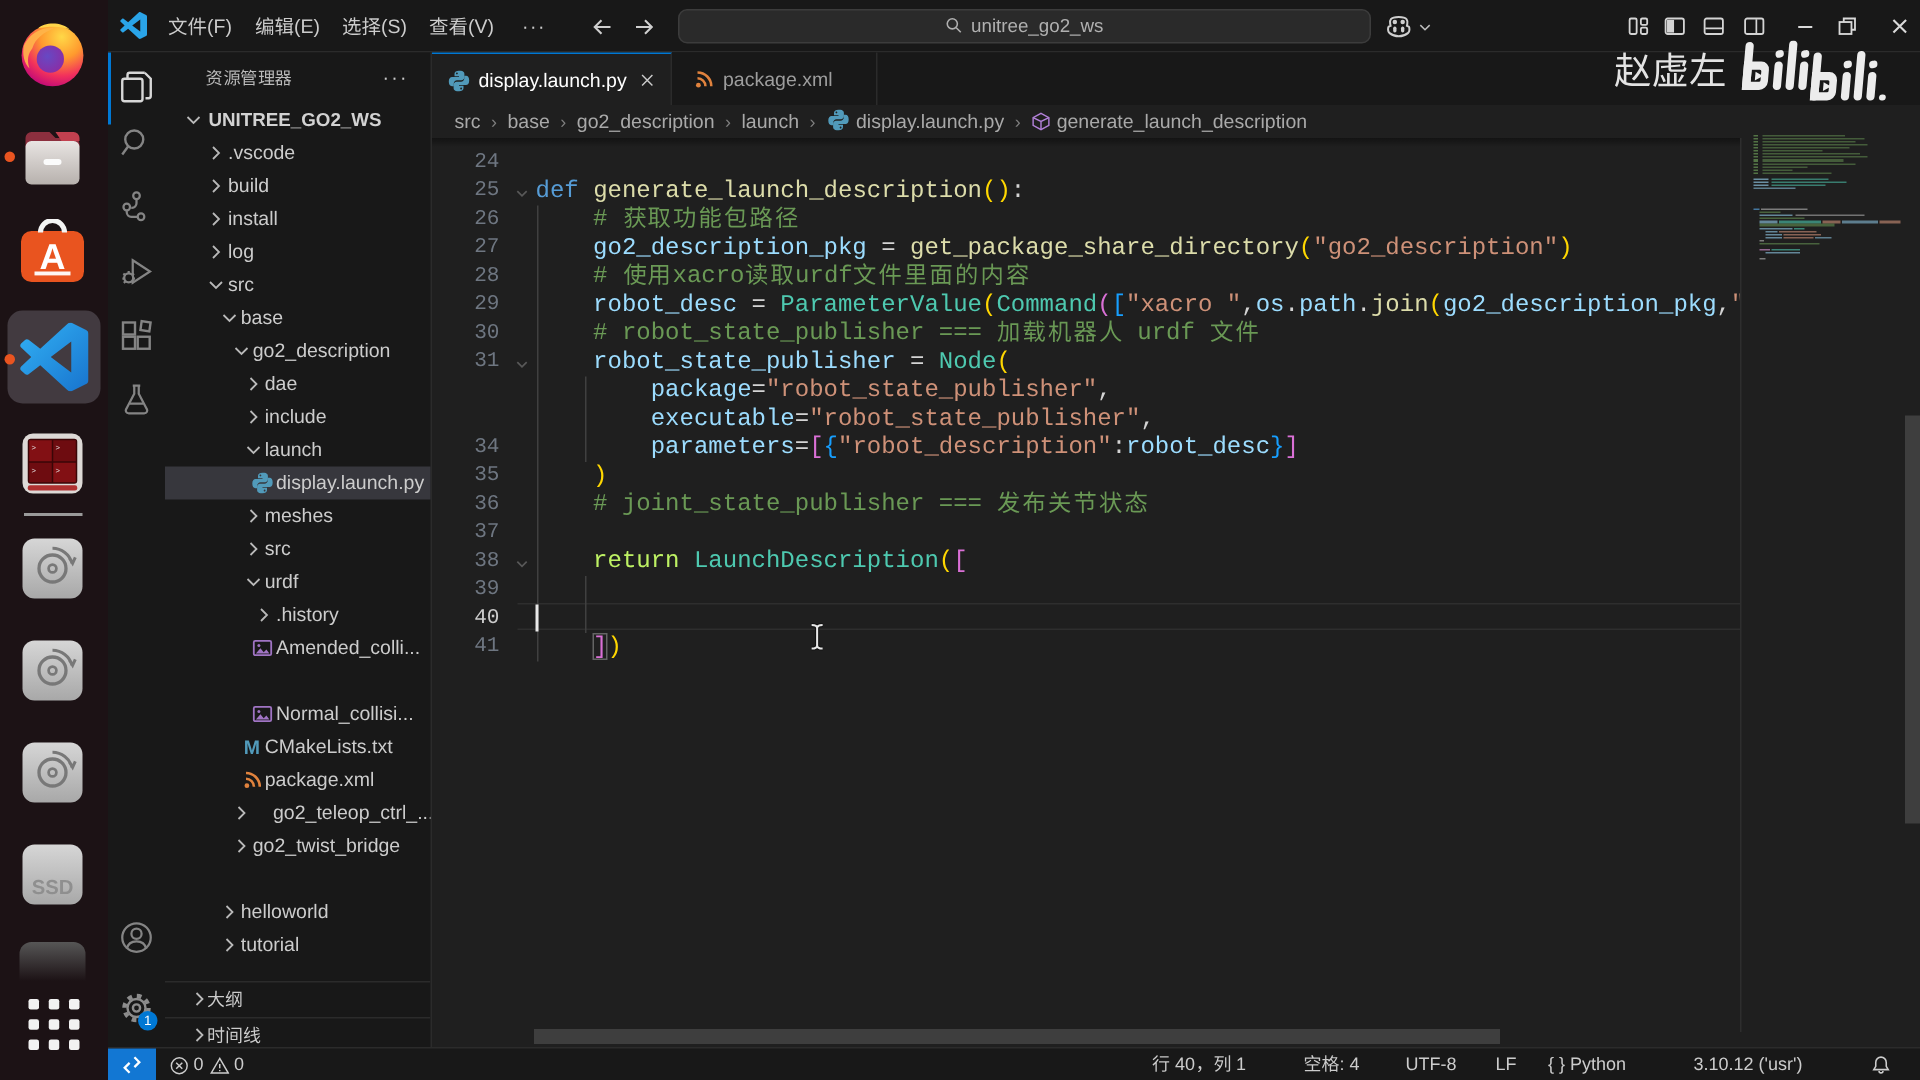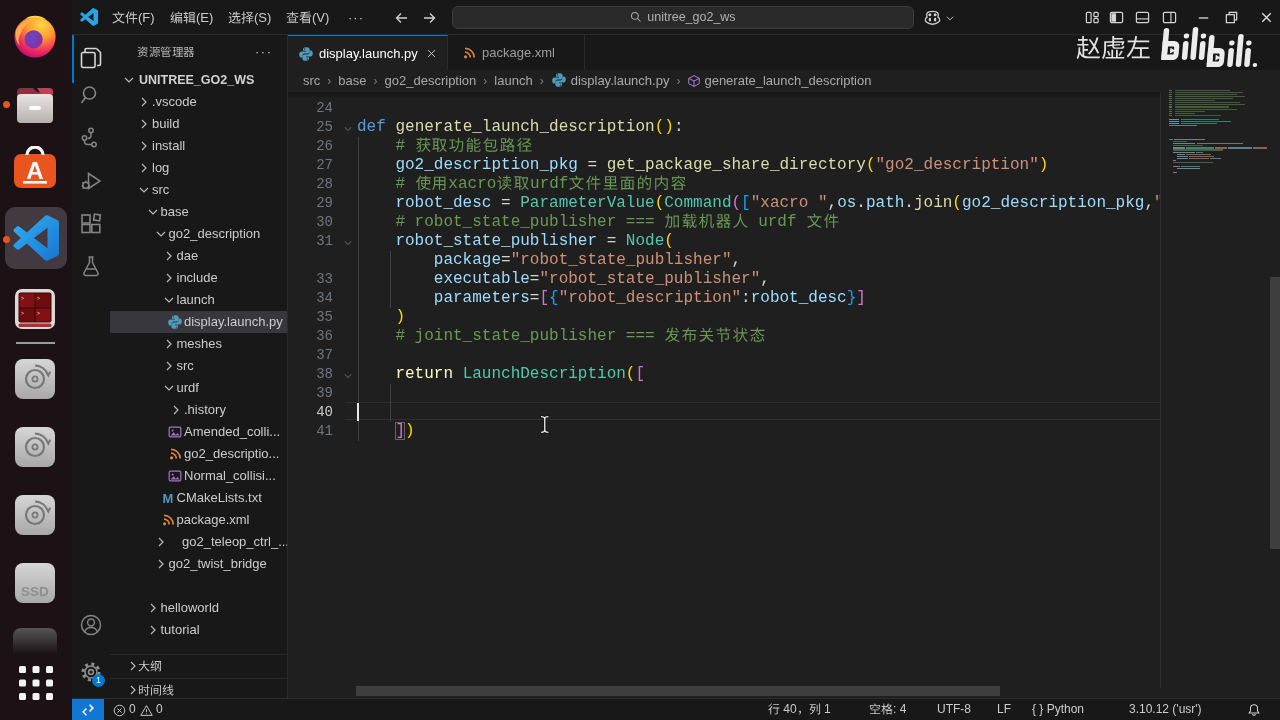--- a/index.html
+++ b/index.html
@@ -31,21 +31,21 @@
 .tab{position:absolute;top:0;height:35px;font-size:13px}
 #tab1{left:0;width:160px;background:#1f1f1f;border-top:1.5px solid #0078d4;border-right:1px solid #2b2b2b;color:#ffffff}
 #tab2{left:160px;width:137px;background:#181818;border-right:1px solid #2b2b2b;color:#9d9d9d}
 #crumbs{position:absolute;left:288px;top:70px;width:872px;height:22px;background:#1f1f1f;color:#a9a9a9;font-size:13px;line-height:22px;white-space:nowrap}
 .csep{color:#7f7f7f;padding:0 7px;font-size:12px}
 #codearea{position:absolute;left:288px;top:92px;width:872px;height:596px;overflow:hidden}
 .ln-row{position:absolute;left:0;width:872px;height:19px}
 .ln,.lnA{position:absolute;left:0;width:45px;text-align:right;font-family:"Liberation Mono",monospace;font-size:14.05px;line-height:19px}
 .ln{color:#6e7681}.lnA{color:#cccccc}
 .code-line{position:absolute;height:19px;font-family:"Liberation Mono",monospace;font-size:16px;line-height:19px;white-space:pre}
-.op{color:#d4d4d4}.kw{color:#569cd6}.kw2{color:#fef9c3}.fn{color:#dcdcaa}.v{color:#9cdcfe}.cl{color:#4ec9b0}.s{color:#ce9178}.cm{color:#6a9955}
+.op{color:#d4d4d4}.kw{color:#569cd6}.kw2{color:#bef264}.fn{color:#dcdcaa}.v{color:#9cdcfe}.cl{color:#4ec9b0}.s{color:#ce9178}.cm{color:#6a9955}
 .b1{color:#ffd700}.b2{color:#da70d6}.b3{color:#179fff}
 .b2m{color:#da70d6;outline:1px solid #646464;outline-offset:-1px}
 .iguide{position:absolute;width:1px;background:#404040}
 #cursor{position:absolute;width:1.5px;height:18px;background:#e8e8e8}
 .hlline{position:absolute;left:57px;width:815px;height:18px;border-top:1px solid #2e2e2e;border-bottom:1px solid #2e2e2e}
 
 #mmborder{position:absolute;left:1160px;top:92px;width:1px;height:596px;background:#2e2e2e}
 #vscroll{position:absolute;left:1270px;top:277px;width:10px;height:272px;background:rgba(121,121,121,.35)}
 #hscroll{position:absolute;left:356px;top:686px;width:644px;height:10px;background:rgba(121,121,121,.35)}
 
@@ -512,32 +512,20 @@
 <div class="trow" style="top:386px">
         <span style="position:absolute;left:57px;top:3px">
           <svg class="fi" viewBox="0 0 16 16">
             <rect x="2.2" y="3.2" width="11.6" height="9.6" rx="1" fill="none" stroke="#a074c4" stroke-width="1.2"></rect>
             <circle cx="5.6" cy="6.4" r="1" fill="#a074c4"></circle>
             <path d="M3.6 11.6l3-3.4 2.2 2.6 1.8-1.8 2 2.6z" fill="#a074c4"></path>
           </svg>
         </span>
         <span class="tl" style="left:74px">Amended_colli...</span>
       </div>
-<div class="trow" style="top:408px">
-        <span style="position:absolute;left:57px;top:3px">
-          <svg class="fi" viewBox="0 0 16 16">
-            <g fill="none" stroke="#e0823d" stroke-width="1.7">
-              <path d="M4 7.2a5.3 5.3 0 0 1 5.3 5.3"></path>
-              <path d="M4 3.3a9.2 9.2 0 0 1 9.2 9.2"></path>
-            </g>
-            <circle cx="4.6" cy="11.8" r="1.6" fill="#e0823d"></circle>
-          </svg>
-        </span>
-        <span class="tl" style="left:74px">go2_descriptio...</span>
-      </div>
 <div class="trow" style="top:430px">
         <span style="position:absolute;left:57px;top:3px">
           <svg class="fi" viewBox="0 0 16 16">
             <rect x="2.2" y="3.2" width="11.6" height="9.6" rx="1" fill="none" stroke="#a074c4" stroke-width="1.2"></rect>
             <circle cx="5.6" cy="6.4" r="1" fill="#a074c4"></circle>
             <path d="M3.6 11.6l3-3.4 2.2 2.6 1.8-1.8 2 2.6z" fill="#a074c4"></path>
           </svg>
         </span>
         <span class="tl" style="left:74px">Normal_collisi...</span>
       </div>
@@ -738,23 +726,20 @@
         </svg> urdf <svg class="cj" style="width:16.86px;height:15.60px;vertical-align:-2.60px" viewBox="0 0 1000 1000">
           <use href="#u6587"></use>
         </svg><svg class="cj" style="width:16.86px;height:15.60px;vertical-align:-2.60px" viewBox="0 0 1000 1000">
           <use href="#u4ef6"></use>
         </svg></span></div>
 <div class="ln-row" style="top:139.5px">
       <span class="ln">31</span>
     </div>
 <div class="code-line" style="top:139.5px;left:69px"><span class="op">    </span><span class="v">robot_state_publisher</span><span class="op"> = </span><span class="cl">Node</span><span class="b1">(</span></div>
 <div class="code-line" style="top:158.5px;left:69px"><span class="op">        </span><span class="v">package</span><span class="op">=</span><span class="s">"robot_state_publisher"</span><span class="op">,</span></div>
-<div class="ln-row" style="top:177.5px">
-      <span class="ln">33</span>
-    </div>
 <div class="code-line" style="top:177.5px;left:69px"><span class="op">        </span><span class="v">executable</span><span class="op">=</span><span class="s">"robot_state_publisher"</span><span class="op">,</span></div>
 <div class="ln-row" style="top:196.5px">
       <span class="ln">34</span>
     </div>
 <div class="code-line" style="top:196.5px;left:69px"><span class="op">        </span><span class="v">parameters</span><span class="op">=</span><span class="b2">[</span><span class="b3">{</span><span class="s">"robot_description"</span><span class="op">:</span><span class="v">robot_desc</span><span class="b3">}</span><span class="b2">]</span></div>
 <div class="ln-row" style="top:215.5px">
       <span class="ln">35</span>
     </div>
 <div class="code-line" style="top:215.5px;left:69px"><span class="op">    </span><span class="b1">)</span></div>
 <div class="ln-row" style="top:234.5px">

